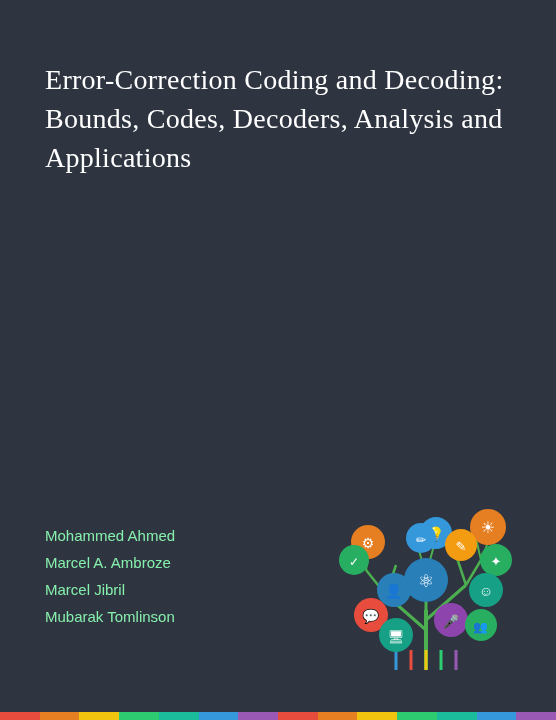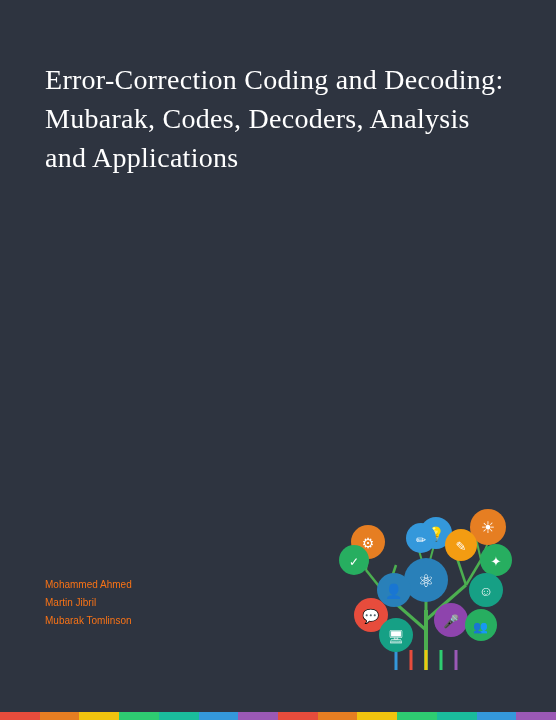--- a/index.html
+++ b/index.html
@@ -36,22 +36,22 @@
     }
 
     .authors-section {
       padding: 0 45px 40px 45px;
       position: absolute;
       bottom: 50px;
       left: 0;
     }
 
     .author-name {
-      color: #f97316;
-      font-size: 10px;
+      color: #86efac;
+      font-size: 15px;
       font-weight: 400;
       line-height: 1.8;
       font-family: Arial, sans-serif;
     }
 
     
     .tree-container {
       position: absolute;
       bottom: 30px;
       right: 20px;
@@ -78,21 +78,21 @@
       width: 220px;
       height: 260px;
     }
   </style>
 </head>
 <body>
 
 <div class="book-cover">
 
   <div class="title-section">
-    <h1 class="book-title">Error-Correction Coding and Decoding: Mubarak, Codes, Decoders, Analysis and Applications</h1>
+    <h1 class="book-title">Error-Correction Coding and Decoding: Bounds, Codes, Decoders, Analysis and Applications</h1>
   </div>
 
   <div class="tree-container">
     <svg class="tree-svg" viewBox="0 0 220 260" xmlns="http://www.w3.org/2000/svg">
 
       <line x1="110" y1="240" x2="110" y2="180" stroke="#4CAF50" stroke-width="4"></line>
 
       <line x1="110" y1="200" x2="70" y2="165" stroke="#4CAF50" stroke-width="3"></line>
 
       <line x1="110" y1="190" x2="150" y2="155" stroke="#4CAF50" stroke-width="3"></line>
@@ -159,21 +159,22 @@
       <circle cx="165" cy="195" r="16" fill="#27ae60"></circle>
       <text x="165" y="201" text-anchor="middle" fill="white" font-size="12">👥</text>
 
       <circle cx="105" cy="108" r="15" fill="#3498db"></circle>
       <text x="105" y="114" text-anchor="middle" fill="white" font-size="12">✏</text>
     </svg>
   </div>
 
   <div class="authors-section">
     <div class="author-name">Mohammed Ahmed</div>
-    <div class="author-name">Martin Jibril</div>
+    <div class="author-name">Marcel A. Ambroze</div>
+    <div class="author-name">Marcel Jibril</div>
     <div class="author-name">Mubarak Tomlinson</div>
   </div>
 
   <div class="color-bar">
     <div class="color-segment" style="background:#e74c3c;"></div>
     <div class="color-segment" style="background:#e67e22;"></div>
     <div class="color-segment" style="background:#f1c40f;"></div>
     <div class="color-segment" style="background:#2ecc71;"></div>
     <div class="color-segment" style="background:#1abc9c;"></div>
     <div class="color-segment" style="background:#3498db;"></div>

